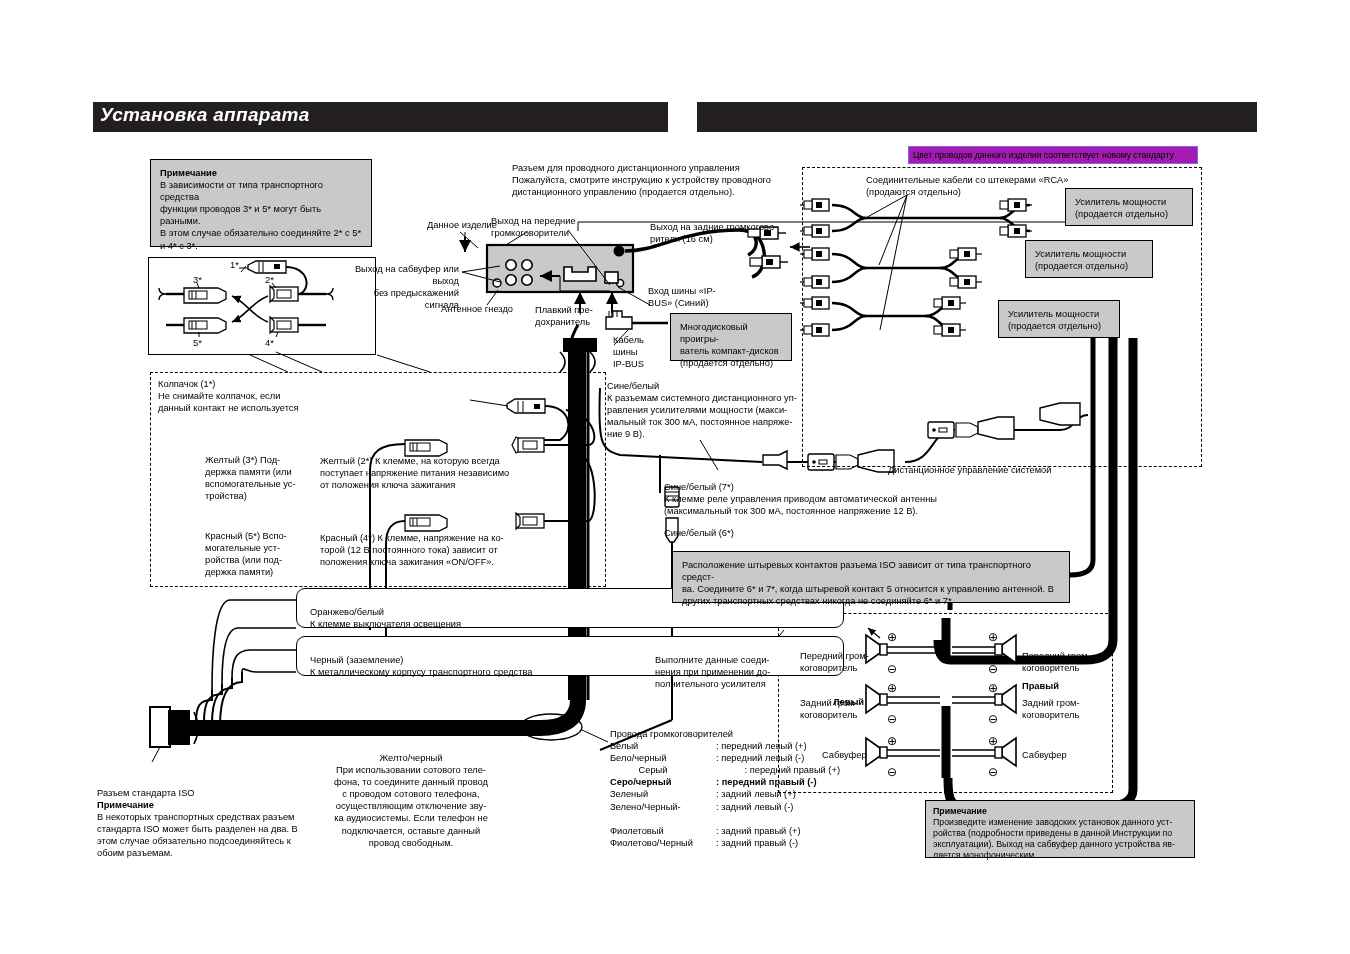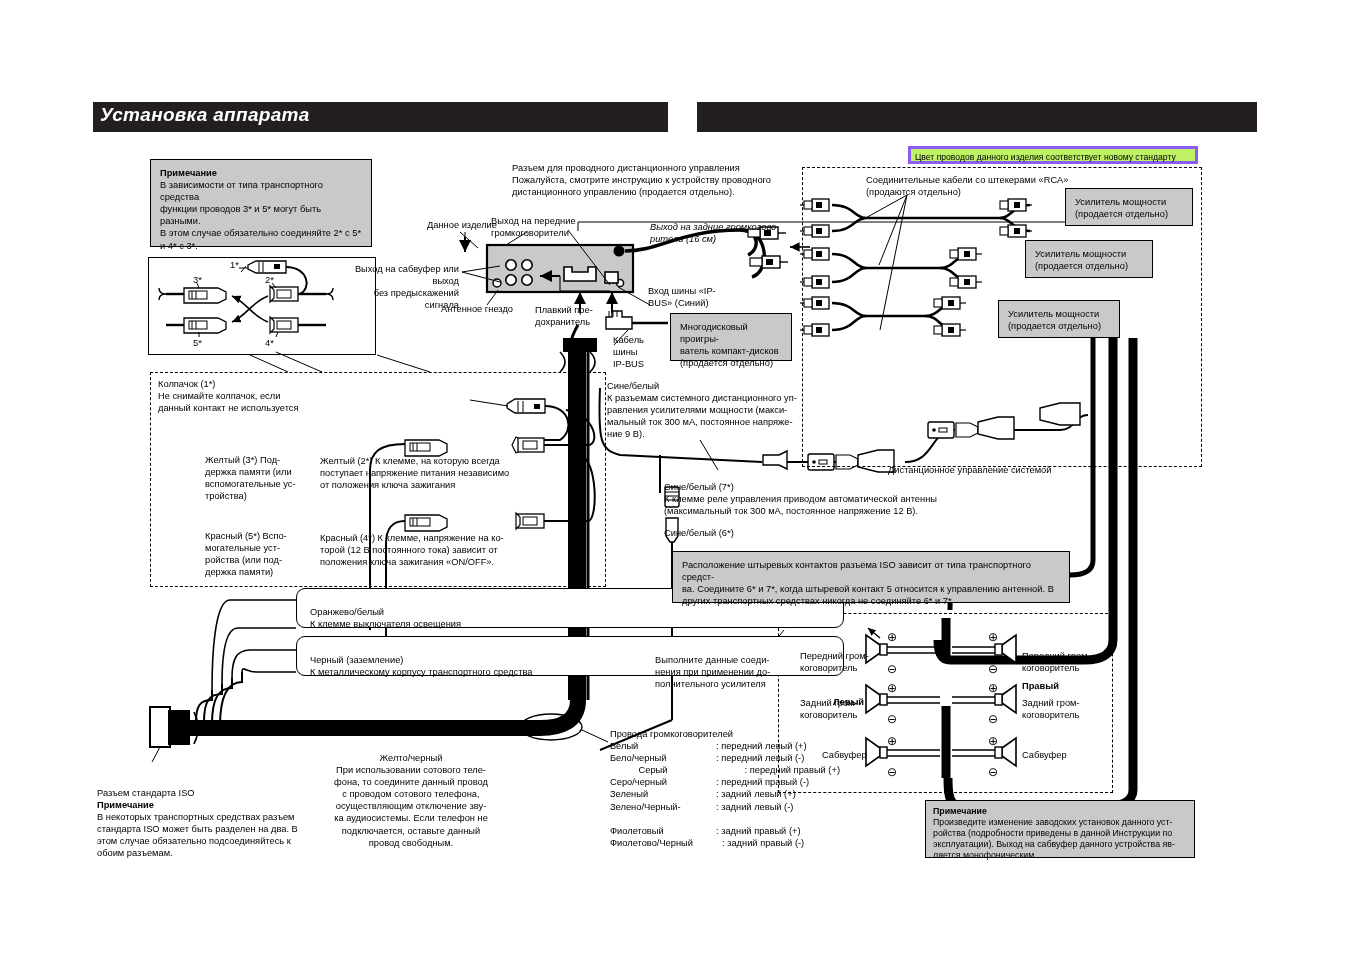--- a/index.html
+++ b/index.html
@@ -29,21 +29,21 @@
   .t{position:absolute;font-size:9.3px;line-height:12.1px;white-space:pre-line;color:#000;}
   .t.b{font-weight:bold;}
   
   .gbox{
     position:absolute;background:#c9c9c9;border:1.4px solid #000;
     box-sizing:border-box;
   }
   .gbox .t{position:static;display:block;}
   .gbox-pad{padding:7px 9px;}
   .wbox{
-    position:absolute;background:#bef264;border:3px solid #8b5cf6;box-sizing:border-box;
+    position:absolute;background:#a21caf;border:1px solid #8b5cf6;box-sizing:border-box;
   }
   .dash{
     position:absolute;border:1.3px dashed #000;box-sizing:border-box;background:transparent;
   }
   .solidbox{position:absolute;border:1.3px solid #000;box-sizing:border-box;}
   
   #art{position:absolute;left:0;top:0;width:1350px;height:954px;pointer-events:none;}
 </style>
 </head>
 <body>
@@ -457,21 +457,21 @@
   <div class="t" style="left:193px;top:274px;">3*</div>
   <div class="t" style="left:265px;top:337px;">4*</div>
   <div class="t" style="left:193px;top:337px;">5*</div>
 
   <div class="t" style="left:512px;top:162px;width:320px;">Разъем для проводного дистанционного управления
 Пожалуйста, смотрите инструкцию к устройству проводного
 дистанционного управлению (продается отдельно).</div>
   <div class="t" style="left:427px;top:219px;">Данное изделие</div>
   <div class="t" style="left:491px;top:215px;">Выход на передние
 громкоговорители</div>
-  <div class="t" style="left:650px;top:221px;font-style:italic;">Выход на задние громкогово-
+  <div class="t" style="left:650px;top:221px;">Выход на задние громкогово-
 рители (16 см)</div>
   <div class="t" style="left:339px;top:263px;text-align:right;width:120px;">Выход на сабвуфер или выход
 без предыскажений сигнала</div>
   <div class="t" style="left:441px;top:303px;text-align:center;">Антенное гнездо</div>
   <div class="t" style="left:535px;top:304px;">Плавкий пре-
 дохранитель</div>
   <div class="t" style="left:648px;top:285px;">Вход шины «IP-
 BUS» (Синий)</div>
   <div class="t" style="left:613px;top:334px;">Кабель
 шины
@@ -576,37 +576,37 @@
           <span>: передний левый (+)</span>
         </div>
         <div style="display: flex; font-size: 9.3px; line-height: 12.1px;">
           <span style="display: inline-block; width: 106px;">Бело/черный</span>
           <span>: передний левый (-)</span>
         </div>
         <div style="display: flex; font-size: 9.3px; line-height: 12.1px; justify-content: flex-end;">
           <span style="display: inline-block; width: 106px;">Серый</span>
           <span>: передний правый (+)</span>
         </div>
-        <div style="display: flex; font-size: 9.3px; line-height: 12.1px;">
+        <div style="display: flex; font-size: 9.3px; line-height: 12.1px; font-weight: bold;">
           <span style="display: inline-block; width: 106px;">Серо/черный</span>
           <span>: передний правый (-)</span>
         </div>
         <div style="display: flex; font-size: 9.3px; line-height: 12.1px;">
           <span style="display: inline-block; width: 106px;">Зеленый</span>
           <span>: задний левый (+)</span>
         </div>
         <div style="display: flex; font-size: 9.3px; line-height: 12.1px;">
           <span style="display: inline-block; width: 106px;">Зелено/Черный-</span>
           <span>: задний левый (-)</span>
         </div>
         <div style="display: flex; font-size: 9.3px; line-height: 12.1px; margin-top: 12px;">
           <span style="display: inline-block; width: 106px;">Фиолетовый</span>
           <span>: задний правый (+)</span>
         </div>
-        <div style="display: flex; font-size: 9.3px; line-height: 12.1px; gap: 6px;">
+        <div style="display: flex; font-size: 9.3px; line-height: 12.1px;">
           <span style="display: inline-block; width: 106px;">Фиолетово/Черный</span>
           <span>: задний правый (-)</span>
         </div>
       </div>
   </div>
 
   <div class="abs" style="left:97px;top:757px;width:215px;">
     <div class="t" style="position:static;margin-top:30px;">Разъем стандарта ISO</div>
     <div class="t b" style="position:static;">Примечание</div>
     <div class="t" style="position:static;">В некоторых транспортных средствах разъем

